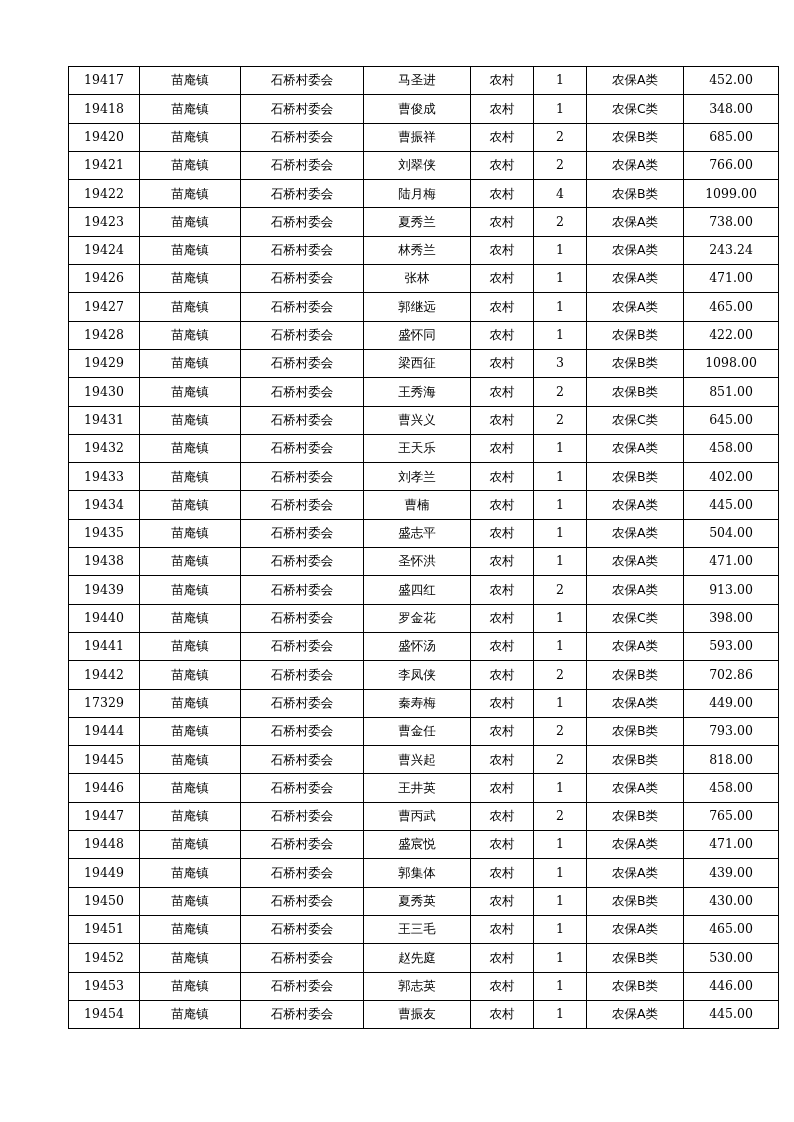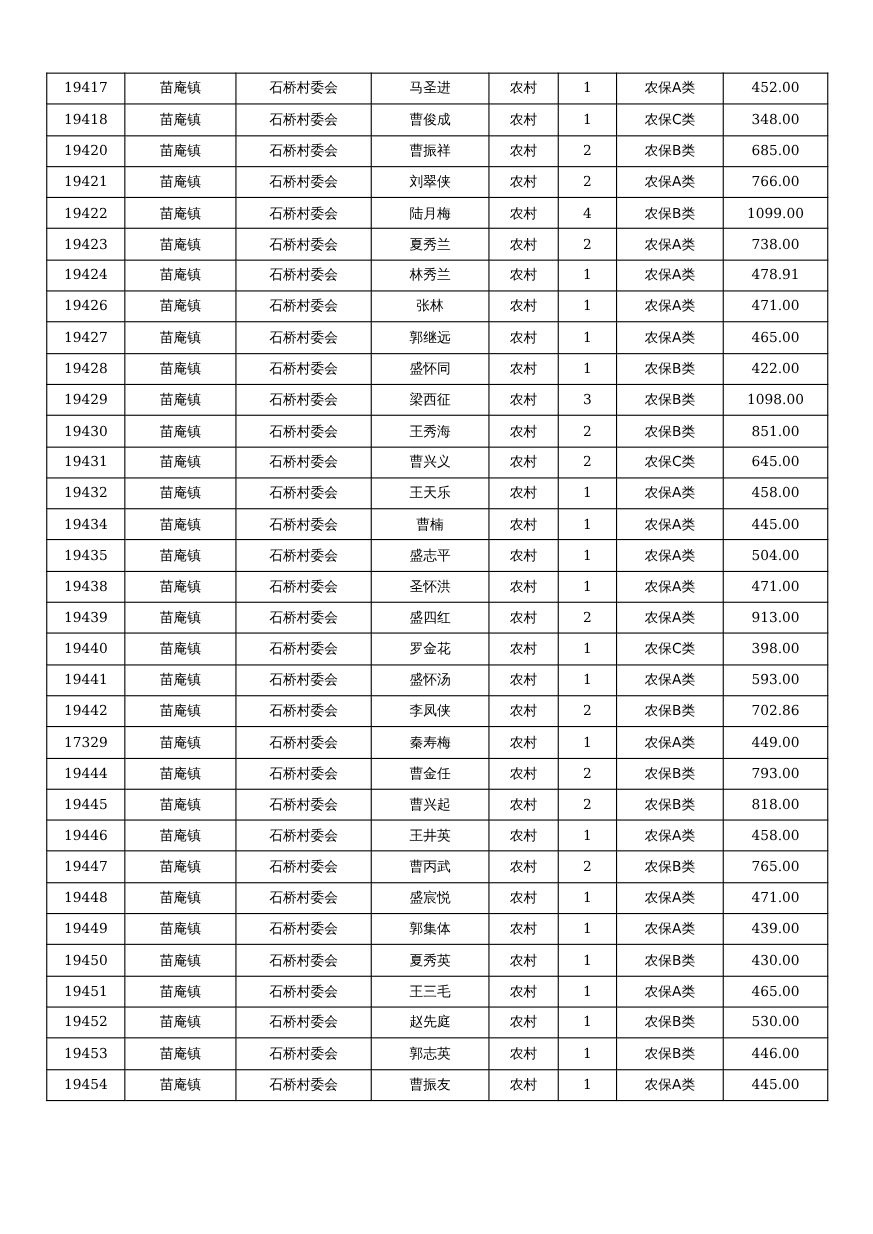--- a/index.html
+++ b/index.html
@@ -14,21 +14,21 @@
     color: #000000;
     position: relative;
   }
   .page {
     position: absolute;
     left: 0;
     top: 0;
     width: 794px;
     height: 1122px;
     box-sizing: border-box;
-    padding: 66px 62px 0 42px;
+    padding: 66px 62px 0 68px;
   }
   table.data-table {
     border-collapse: collapse;
     table-layout: fixed;
     width: 670px;
     margin: 0;
   }
   table.data-table td {
     border: 1px solid #000000;
     height: 27.3px;
@@ -116,21 +116,21 @@
           <td class="c-amount">738.00</td>
         </tr>
         <tr>
           <td class="c-id">19424</td>
           <td class="c-town">苗庵镇</td>
           <td class="c-village">石桥村委会</td>
           <td class="c-name">林秀兰</td>
           <td class="c-type">农村</td>
           <td class="c-count">1</td>
           <td class="c-category">农保A类</td>
-          <td class="c-amount">478.91</td>
+          <td class="c-amount">243.24</td>
         </tr>
         <tr>
           <td class="c-id">19426</td>
           <td class="c-town">苗庵镇</td>
           <td class="c-village">石桥村委会</td>
           <td class="c-name">张林</td>
           <td class="c-type">农村</td>
           <td class="c-count">1</td>
           <td class="c-category">农保A类</td>
           <td class="c-amount">471.00</td>
@@ -187,20 +187,30 @@
         </tr>
         <tr>
           <td class="c-id">19432</td>
           <td class="c-town">苗庵镇</td>
           <td class="c-village">石桥村委会</td>
           <td class="c-name">王天乐</td>
           <td class="c-type">农村</td>
           <td class="c-count">1</td>
           <td class="c-category">农保A类</td>
           <td class="c-amount">458.00</td>
+        </tr>
+        <tr>
+          <td class="c-id">19433</td>
+          <td class="c-town">苗庵镇</td>
+          <td class="c-village">石桥村委会</td>
+          <td class="c-name">刘孝兰</td>
+          <td class="c-type">农村</td>
+          <td class="c-count">1</td>
+          <td class="c-category">农保B类</td>
+          <td class="c-amount">402.00</td>
         </tr>
         <tr>
           <td class="c-id">19434</td>
           <td class="c-town">苗庵镇</td>
           <td class="c-village">石桥村委会</td>
           <td class="c-name">曹楠</td>
           <td class="c-type">农村</td>
           <td class="c-count">1</td>
           <td class="c-category">农保A类</td>
           <td class="c-amount">445.00</td>

